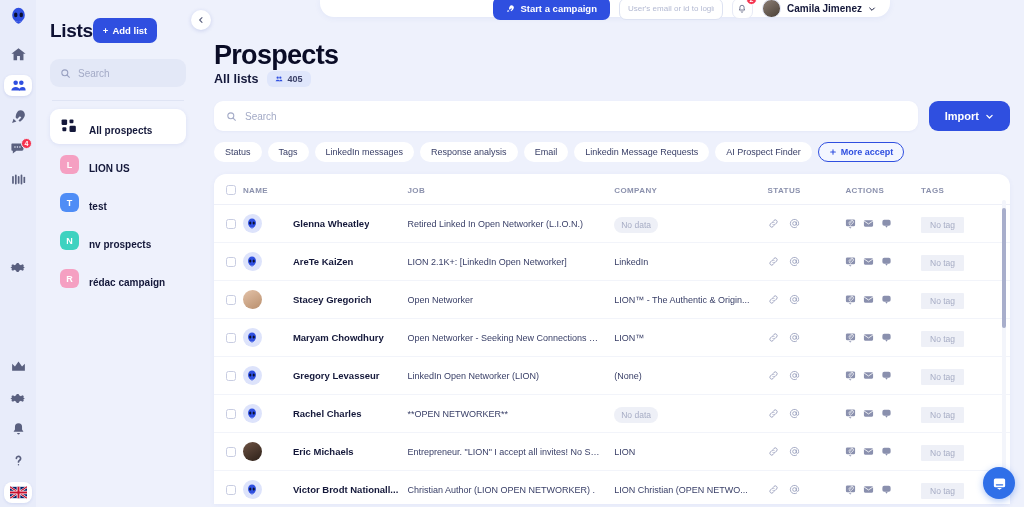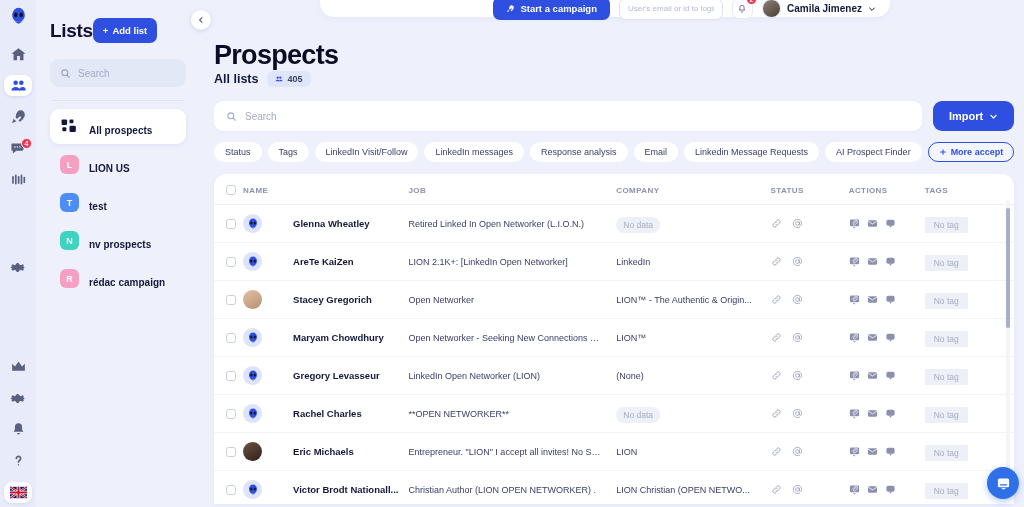--- a/index.html
+++ b/index.html
@@ -452,21 +452,20 @@
         <span>Import</span>
         <svg viewBox="0 0 24 24" fill="none" stroke="currentColor" stroke-width="3.4" stroke-linecap="round" stroke-linejoin="round">
             <path d="M5 9l7 7 7-7"></path>
           </svg>
       </button>
     </div>
 
     <div class="pills">
       <div class="pill">Status</div>
       <div class="pill">Tags</div>
-      <div class="pill">LinkedIn Visit/Follow</div>
       <div class="pill">LinkedIn messages</div>
       <div class="pill">Response analysis</div>
       <div class="pill">Email</div>
       <div class="pill">Linkedin Message Requests</div>
       <div class="pill">AI Prospect Finder</div>
       <div class="pill more">
         <svg viewBox="0 0 24 24" fill="none" stroke="currentColor" stroke-width="3.2" stroke-linecap="round">
             <path d="M12 5v14M5 12h14"></path>
           </svg>
         <span>More accept</span>

